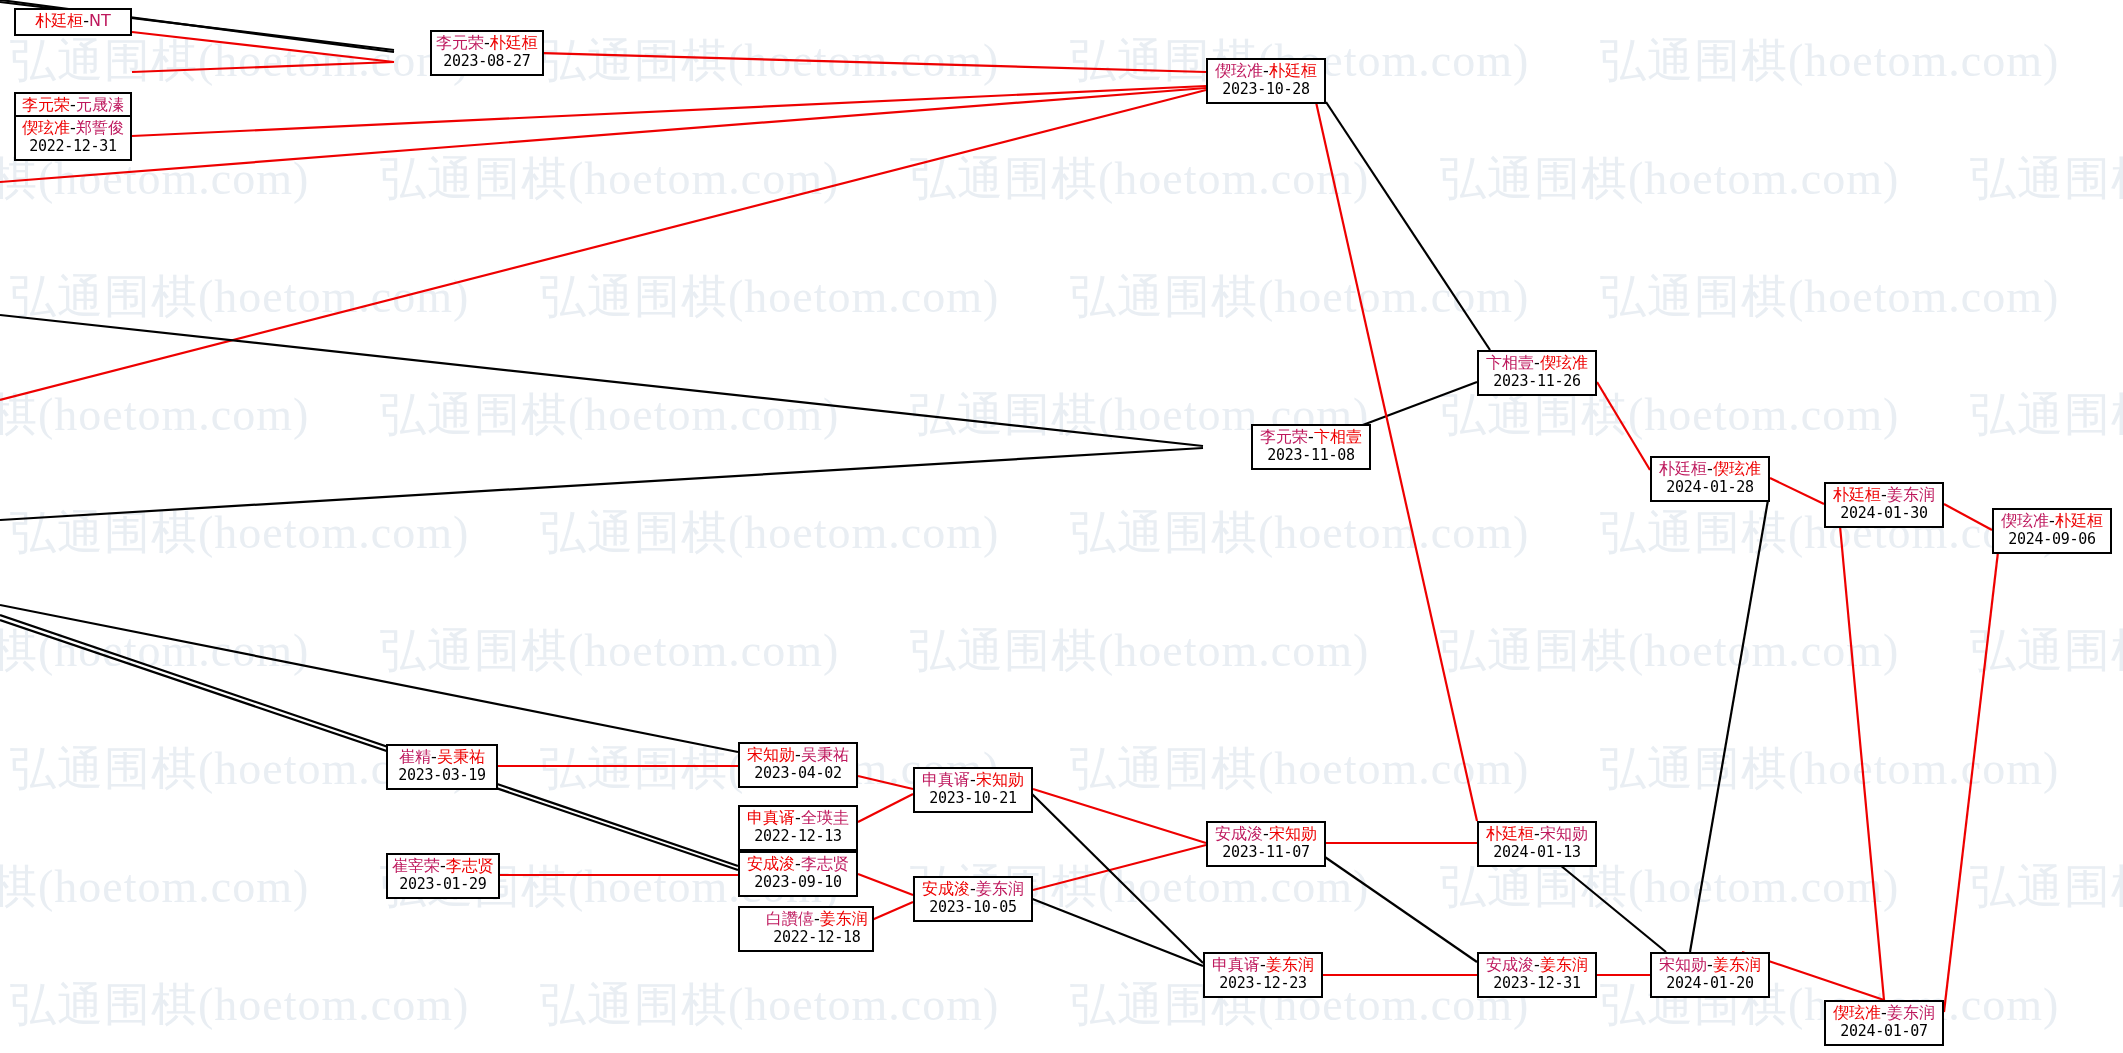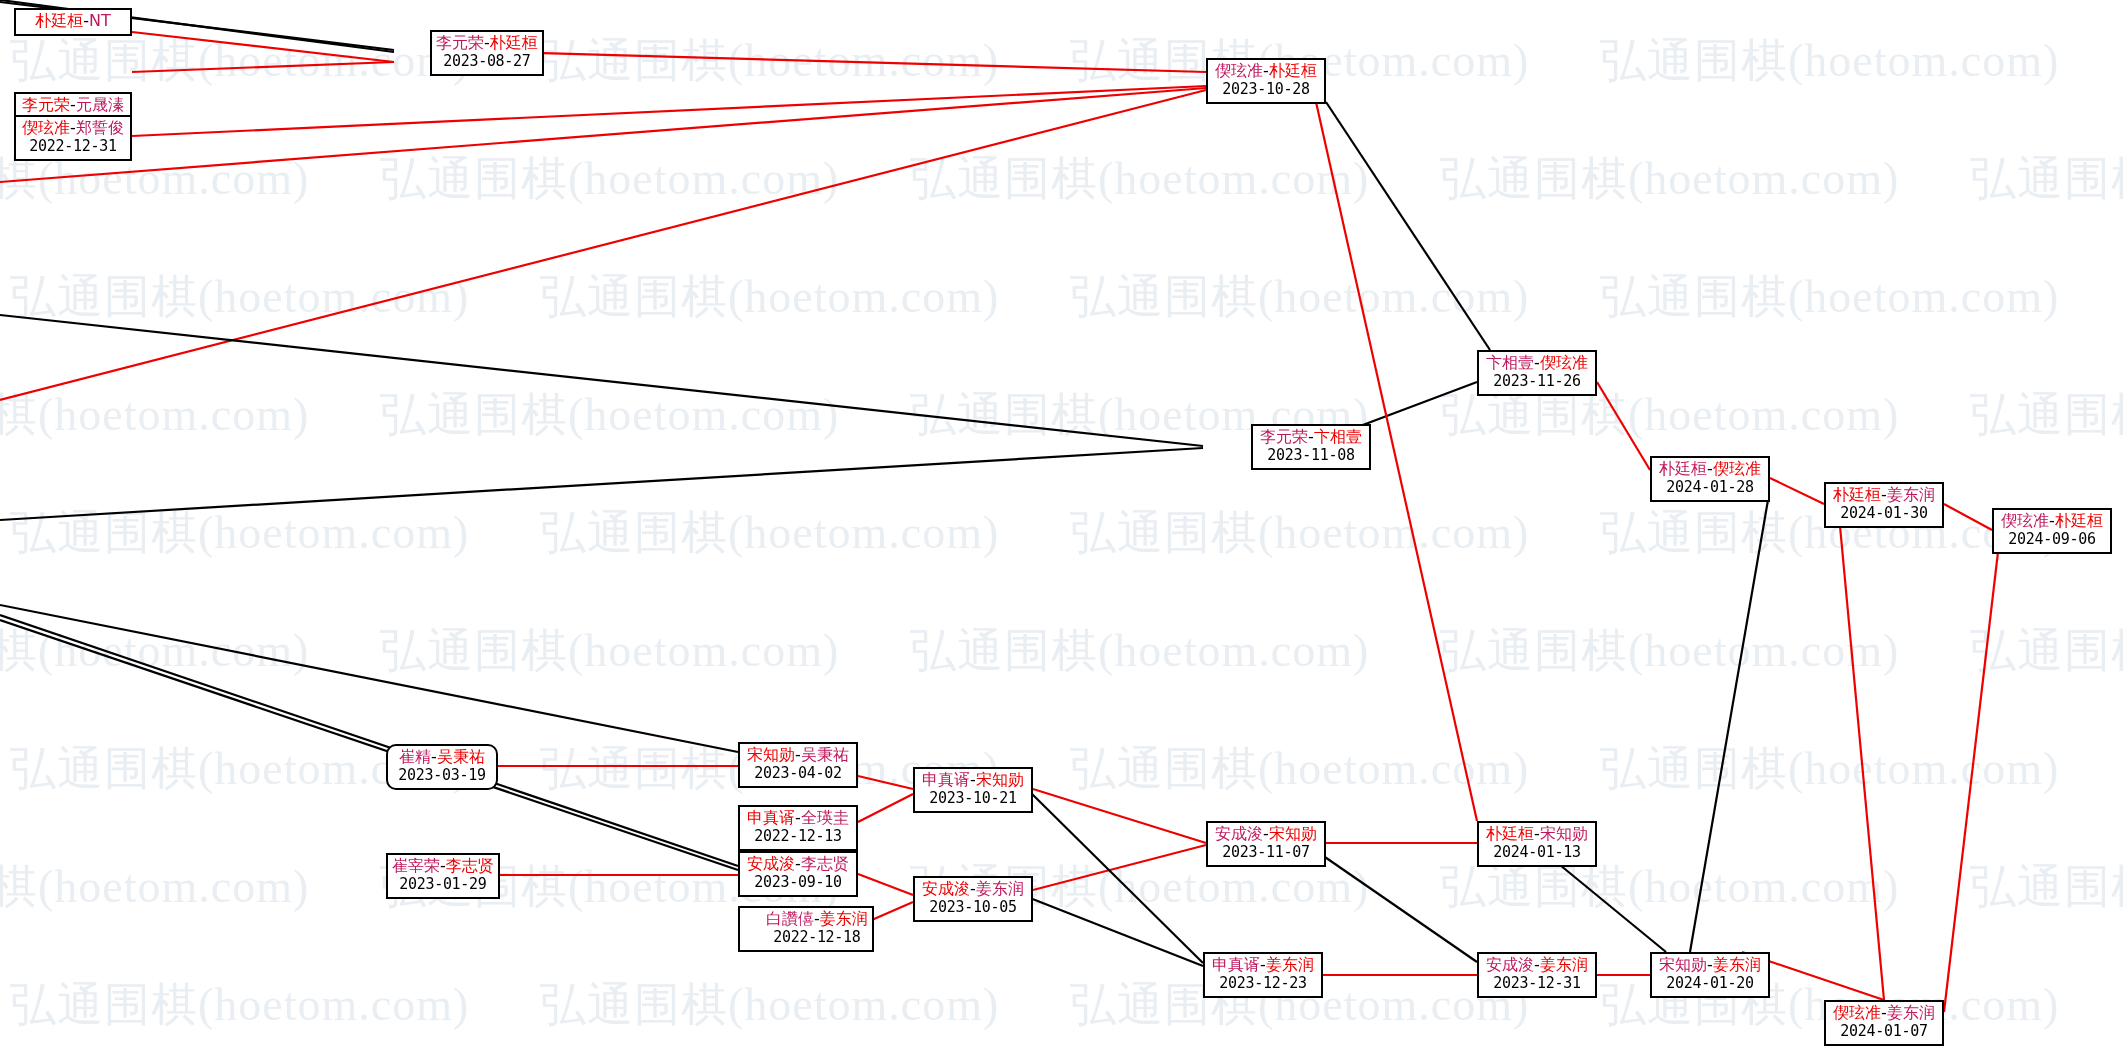--- a/index.html
+++ b/index.html
@@ -173,21 +173,21 @@
         <span class="dt">2024-01-28</span>
       </div>
       <div class="node" style="left: 1824px; top: 482px; min-width: 120px; border-color: rgb(0, 0, 0);">
         <span class="ttl"><span class="p-red">朴廷桓</span><span class="sep">-</span><span class="p-blk">姜东润</span></span>
         <span class="dt">2024-01-30</span>
       </div>
       <div class="node" style="left: 1992px; top: 508px; min-width: 120px; border-color: rgb(0, 0, 0);">
         <span class="ttl"><span class="p-blk">偰玹准</span><span class="sep">-</span><span class="p-red">朴廷桓</span></span>
         <span class="dt">2024-09-06</span>
       </div>
-      <div class="node" style="left: 386px; top: 744px; min-width: 112px; border-color: rgb(0, 0, 0); border-radius: 10px;">
+      <div class="node" style="left: 386px; top: 744px; min-width: 112px; border-color: rgb(0, 0, 0);">
         <span class="ttl"><span class="p-blk">崔精</span><span class="sep">-</span><span class="p-red">吴秉祐</span></span>
         <span class="dt">2023-03-19</span>
       </div>
       <div class="node" style="left: 386px; top: 853px; min-width: 112px; border-color: rgb(0, 0, 0);">
         <span class="ttl"><span class="p-blk">崔宰荣</span><span class="sep">-</span><span class="p-red">李志贤</span></span>
         <span class="dt">2023-01-29</span>
       </div>
       <div class="node" style="left: 738px; top: 742px; min-width: 120px; border-color: rgb(0, 0, 0);">
         <span class="ttl"><span class="p-red">宋知勋</span><span class="sep">-</span><span class="p-blk">吴秉祐</span></span>
         <span class="dt">2023-04-02</span>

